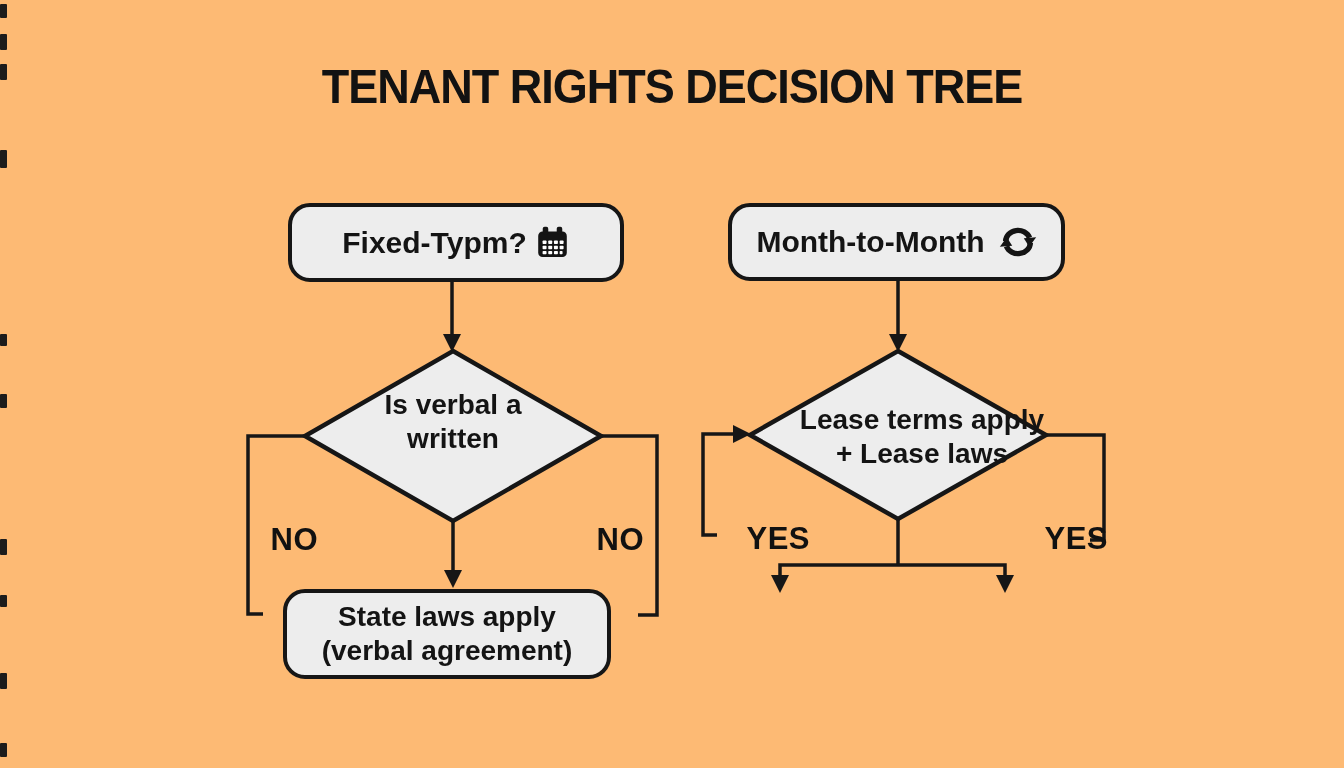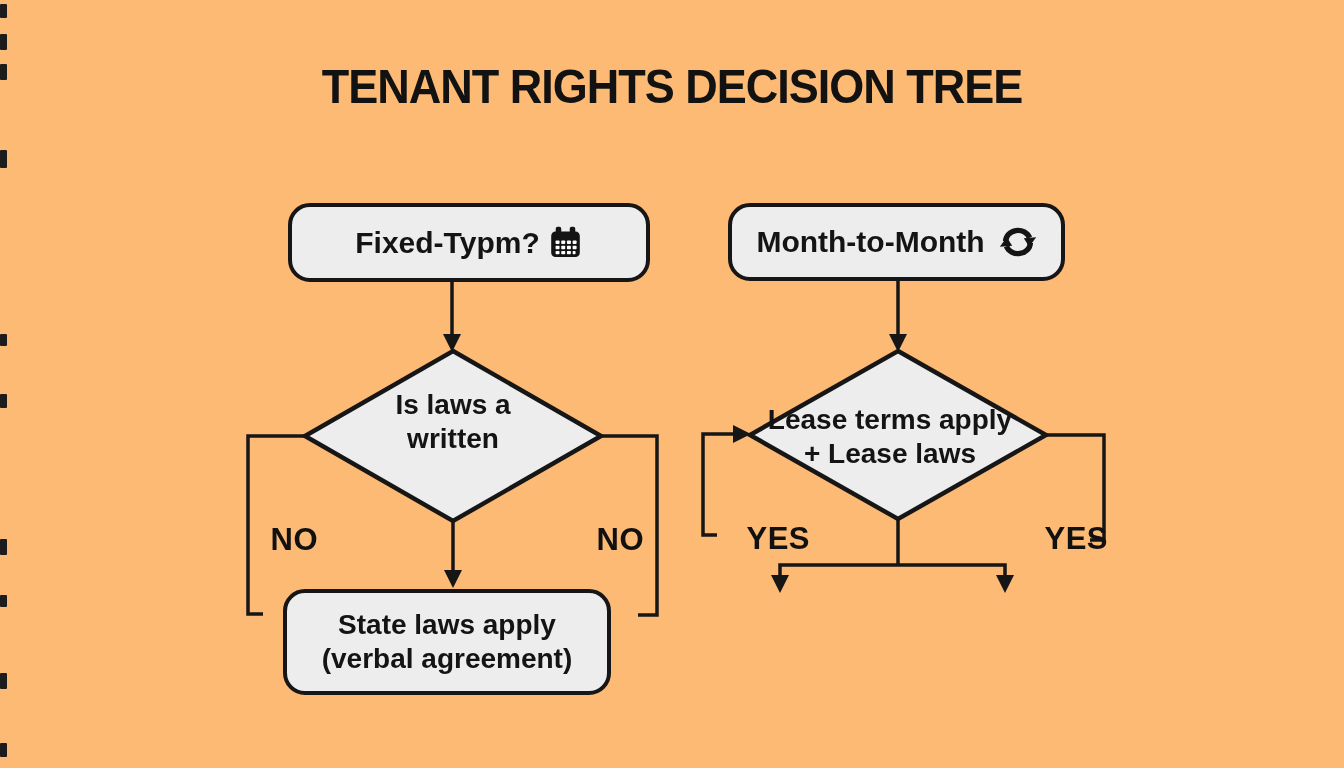--- a/index.html
+++ b/index.html
@@ -82,21 +82,21 @@
     <polygon class="diamond" points="898,351 1046,435 898,519 750,435"></polygon>
 
     <polygon class="ah" points="452,352 443,334 461,334"></polygon>
     <polygon class="ah" points="898,352 889,334 907,334"></polygon>
     <polygon class="ah" points="453,588 444,570 462,570"></polygon>
     <polygon class="ah" points="751,434 733,425 733,443"></polygon>
     <polygon class="ah" points="780,593 771,575 789,575"></polygon>
     <polygon class="ah" points="1005,593 996,575 1014,575"></polygon>
   </svg>
 
-  <div class="box rootbox" style="left:288px; top:203px; width:362px; height:79px;gap:8px;">
+  <div class="box rootbox" style="left:288px; top:203px; width:336px; height:79px;gap:8px;">
     <span>Fixed-Typm?</span>
     <span class="icon">
       <svg width="35" height="35" viewBox="0 0 24 24">
         <rect x="2.2" y="4.5" width="19.6" height="17.5" rx="3" fill="#141414"></rect>
         <rect x="5.3" y="1.2" width="3.8" height="5.6" rx="1.3" fill="#141414"></rect>
         <rect x="14.9" y="1.2" width="3.8" height="5.6" rx="1.3" fill="#141414"></rect>
         <g fill="#ffffff">
           <rect x="5.2" y="10.6" width="2.7" height="2.4" rx="0.5"></rect>
             <rect x="9.1" y="10.6" width="2.7" height="2.4" rx="0.5"></rect>
             <rect x="13.0" y="10.6" width="2.7" height="2.4" rx="0.5"></rect>
@@ -120,34 +120,34 @@
       <svg width="38" height="34" viewBox="0 0 48 44">
         <path d="M8,21 A16,14.5 0 0 1 39,16.5" fill="none" stroke="#141414" stroke-width="7"></path>
         <polygon points="31.5,17 47.5,16 38.5,28" fill="#141414"></polygon>
         <path d="M40,23 A16,14.5 0 0 1 9,27.5" fill="none" stroke="#141414" stroke-width="7"></path>
         <polygon points="16.5,27 0.5,28 9.5,16" fill="#141414"></polygon>
       </svg>
     </span>
   </div>
 
   <div class="dtext" style="left:303px; top:388px; width:300px;">
-    <span>Is laws a</span>
+    <span>Is verbal a</span>
     <span>written</span>
   </div>
 
-  <div class="dtext" style="left:740px; top:403px; width:300px;">
+  <div class="dtext" style="left:772px; top:403px; width:300px;">
     <span>Lease terms apply</span>
     <span>+ Lease laws</span>
   </div>
 
   <div class="edge-label" style="left:252px; top:522px; width:66px;">NO</div>
   <div class="edge-label" style="left:578px; top:522px; width:66px;">NO</div>
   <div class="edge-label" style="left:724px; top:521px; width:86px;">YES</div>
   <div class="edge-label" style="left:1022px; top:521px; width:86px;">YES</div>
 
-  <div class="box outcome" style="left:283px; top:589px; width:328px; height:106px;">
+  <div class="box outcome" style="left:283px; top:589px; width:328px; height:90px;">
     <span>State laws apply</span>
     <span>(verbal agreement)</span>
   </div>
 
 
 
 </div>
 
 </body></html>

